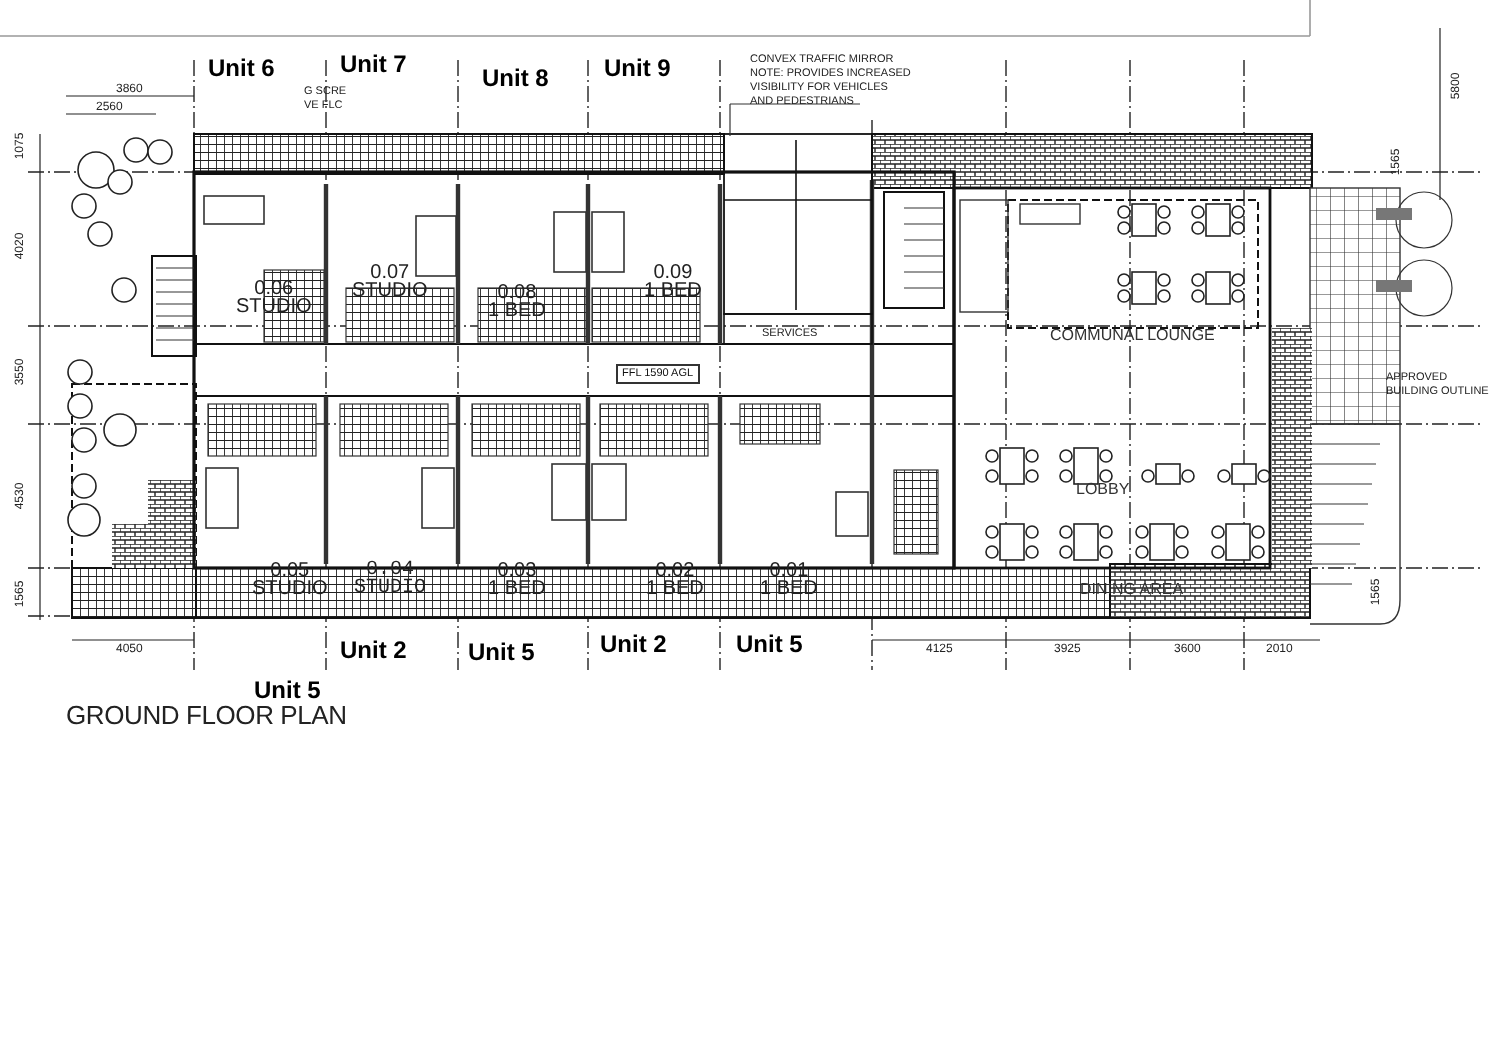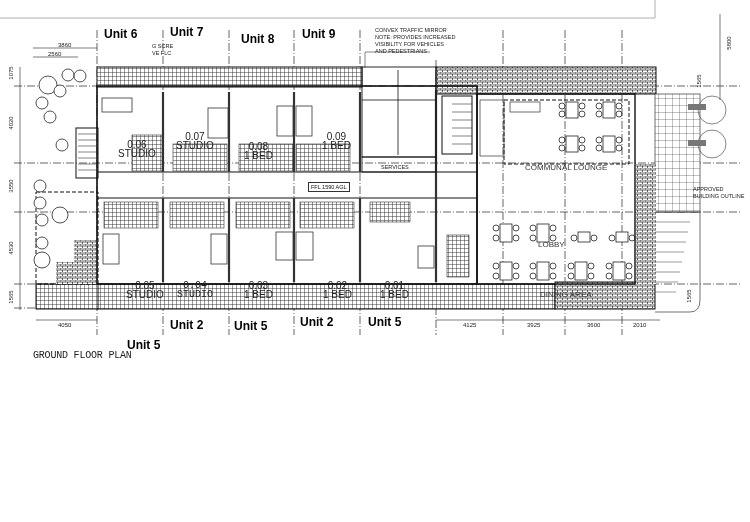--- a/index.html
+++ b/index.html
@@ -2,21 +2,21 @@
 <html><head>
 <meta charset="utf-8">
 <style>
   html,body{margin:0;padding:0;background:#ffffff;}
   body{width:750px;height:522px;position:relative;overflow:hidden;font-family:"Liberation Sans",sans-serif;color:#111;}
   .unit-label{position:absolute;font-family:"Liberation Sans",sans-serif;font-weight:bold;font-size:12px;color:#000;white-space:nowrap;}
   .small{position:absolute;font-family:"Liberation Sans",sans-serif;font-size:6px;color:#222;white-space:nowrap;}
   .room{position:absolute;font-family:"Liberation Sans",sans-serif;font-size:10px;color:#222;text-align:center;line-height:9px;white-space:nowrap;margin-top:30px;}
   .area{position:absolute;font-family:"Liberation Sans",sans-serif;font-size:8px;color:#333;white-space:nowrap;margin-top:40px;}
   .note{position:absolute;font-family:"Liberation Sans",sans-serif;font-size:5.5px;color:#222;line-height:7px;white-space:nowrap;}
-  .plan-title{position:absolute;font-family:Liberation Mono, monospace;font-size:10px;color:#222;letter-spacing:-0.2px;}
+  .plan-title{position:absolute;font-family:Liberation Sans, sans-serif;font-size:13px;color:#222;letter-spacing:-0.2px;}
   .ffl{position:absolute;border:1px solid #333;font-size:5.5px;padding:0 2px;line-height:8px;background:#fff;}
   svg{position:absolute;left:0;top:0;}
 </style>
 </head>
 <body>
 
 <svg width="750" height="522" viewBox="0 0 750 522">
   <defs>
     <pattern id="grid" width="4" height="4" patternUnits="userSpaceOnUse">
       <rect width="4" height="4" fill="#fff"></rect>

